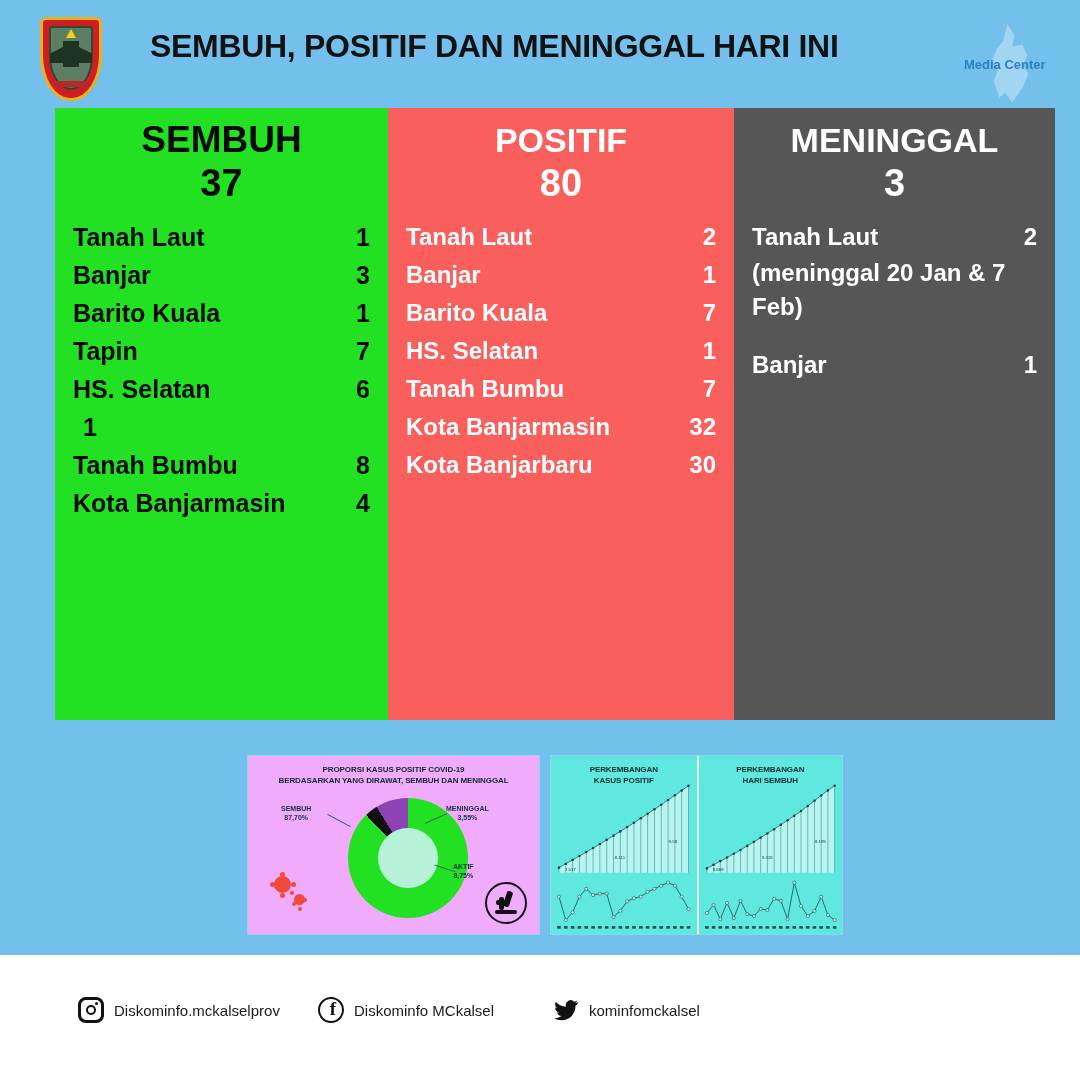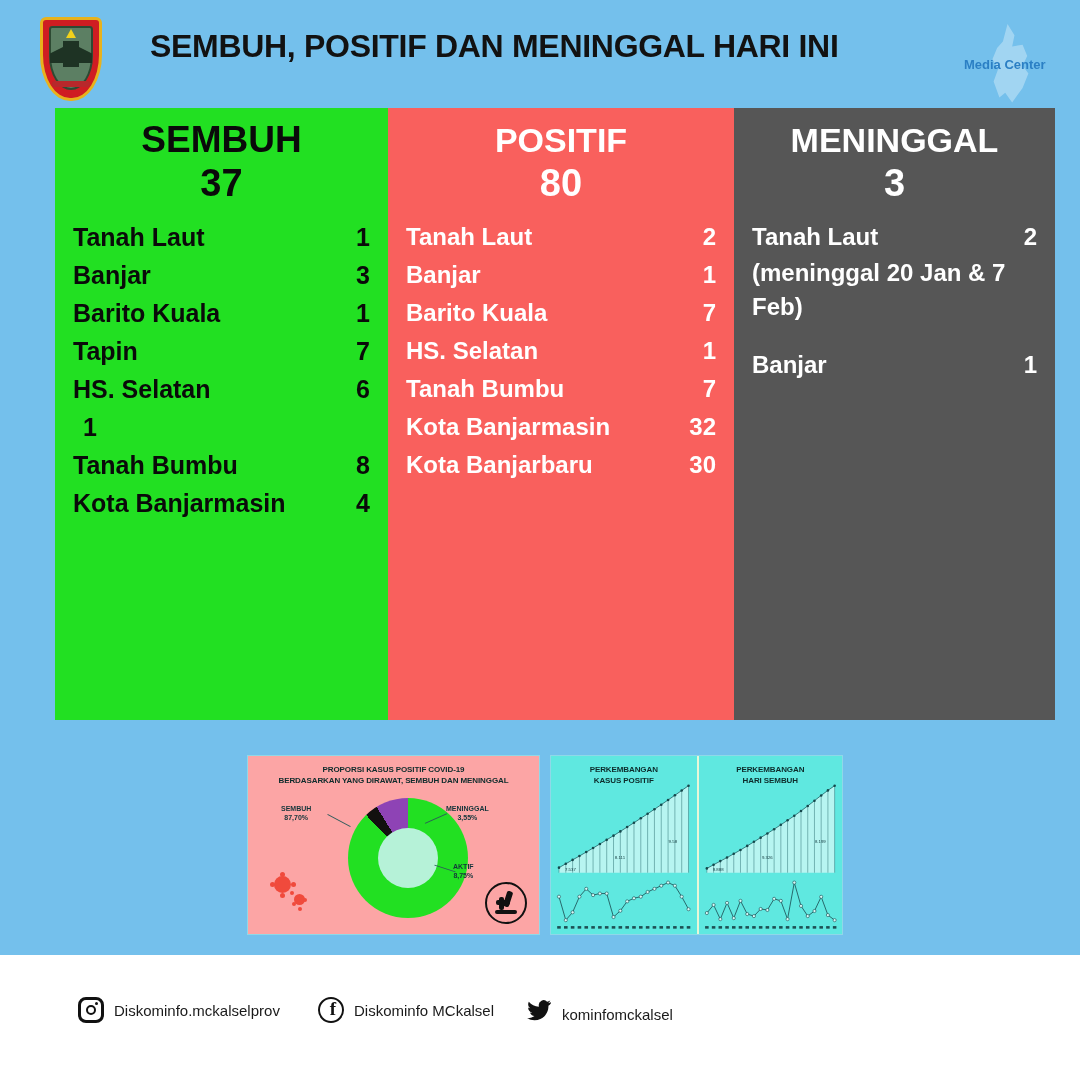--- a/index.html
+++ b/index.html
@@ -106,21 +106,21 @@
   }
   .gap { height:22px; }
 
   
   #thumbs {
     position:absolute; left:247px; top:755px; width:600px; height:180px;
     display:flex; gap:10px;
   }
 
   .thumb { position:relative; background:#9ef0e0; border:1px solid #8fd8e8; }
-  #donut-card { width:293px; height:180px; background:#fca5a5; }
+  #donut-card { width:293px; height:180px; background:#f0abfc; }
   #lines-card { width:293px; height:180px; background:#5fe8e0; display:flex; }
 
   .thumb-title {
     position:absolute; left:0; right:0; top:8px; text-align:center;
     font-size:8px; font-weight:bold; color:#0d2b2b; line-height:11px;
     letter-spacing:-0.1px;
   }
 
   
   .donut-wrap { position:absolute; left:100px; top:42px; width:120px; height:120px; }
@@ -167,21 +167,21 @@
   #footer {
     position:absolute; left:0; top:955px; width:1080px; height:125px;
     background:#ffffff;
   }
   .social {
     position:absolute; top:42px; display:flex; align-items:center; gap:10px;
     font-size:15px; color:#1a1a1a;
   }
   #s-ig { left:78px; }
   #s-fb { left:318px; }
-  #s-tw { left:526px;align-items:flex-end; }
+  #s-tw { left:553px; }
   #s-yt { left:720px; }
 
   .ic { width:26px; height:26px; position:relative; flex:none; }
   .ic.ig { border:3px solid #111; border-radius:8px; }
   .ic.ig .ring { position:absolute; left:5px; top:5px; width:10px; height:10px; border:2.5px solid #111; border-radius:50%; }
   .ic.ig .dot { position:absolute; right:3px; top:2px; width:3px; height:3px; background:#111; border-radius:50%; }
   .ic.fb { border:2px solid #111; border-radius:50%; }
   .ic.fb .f { position:absolute; left:0; top:-1px; width:26px; text-align:center; font-size:19px; font-weight:bold; font-family:"Liberation Serif", serif; color:#111; }
   .ic.tw svg, .ic.yt svg { width:26px; height:26px; display:block; }
 </style>

